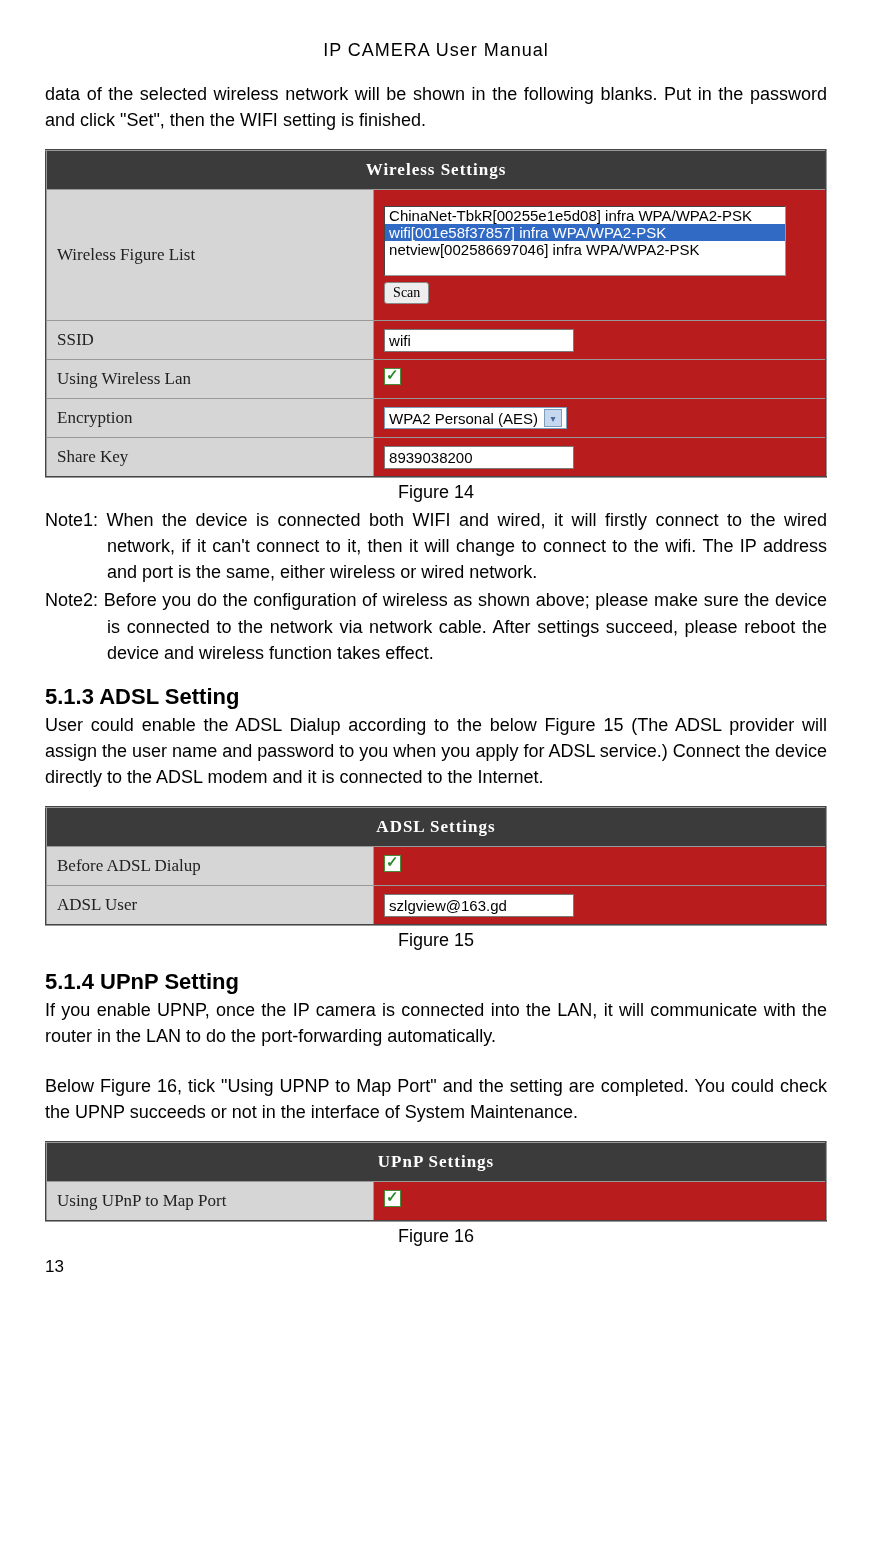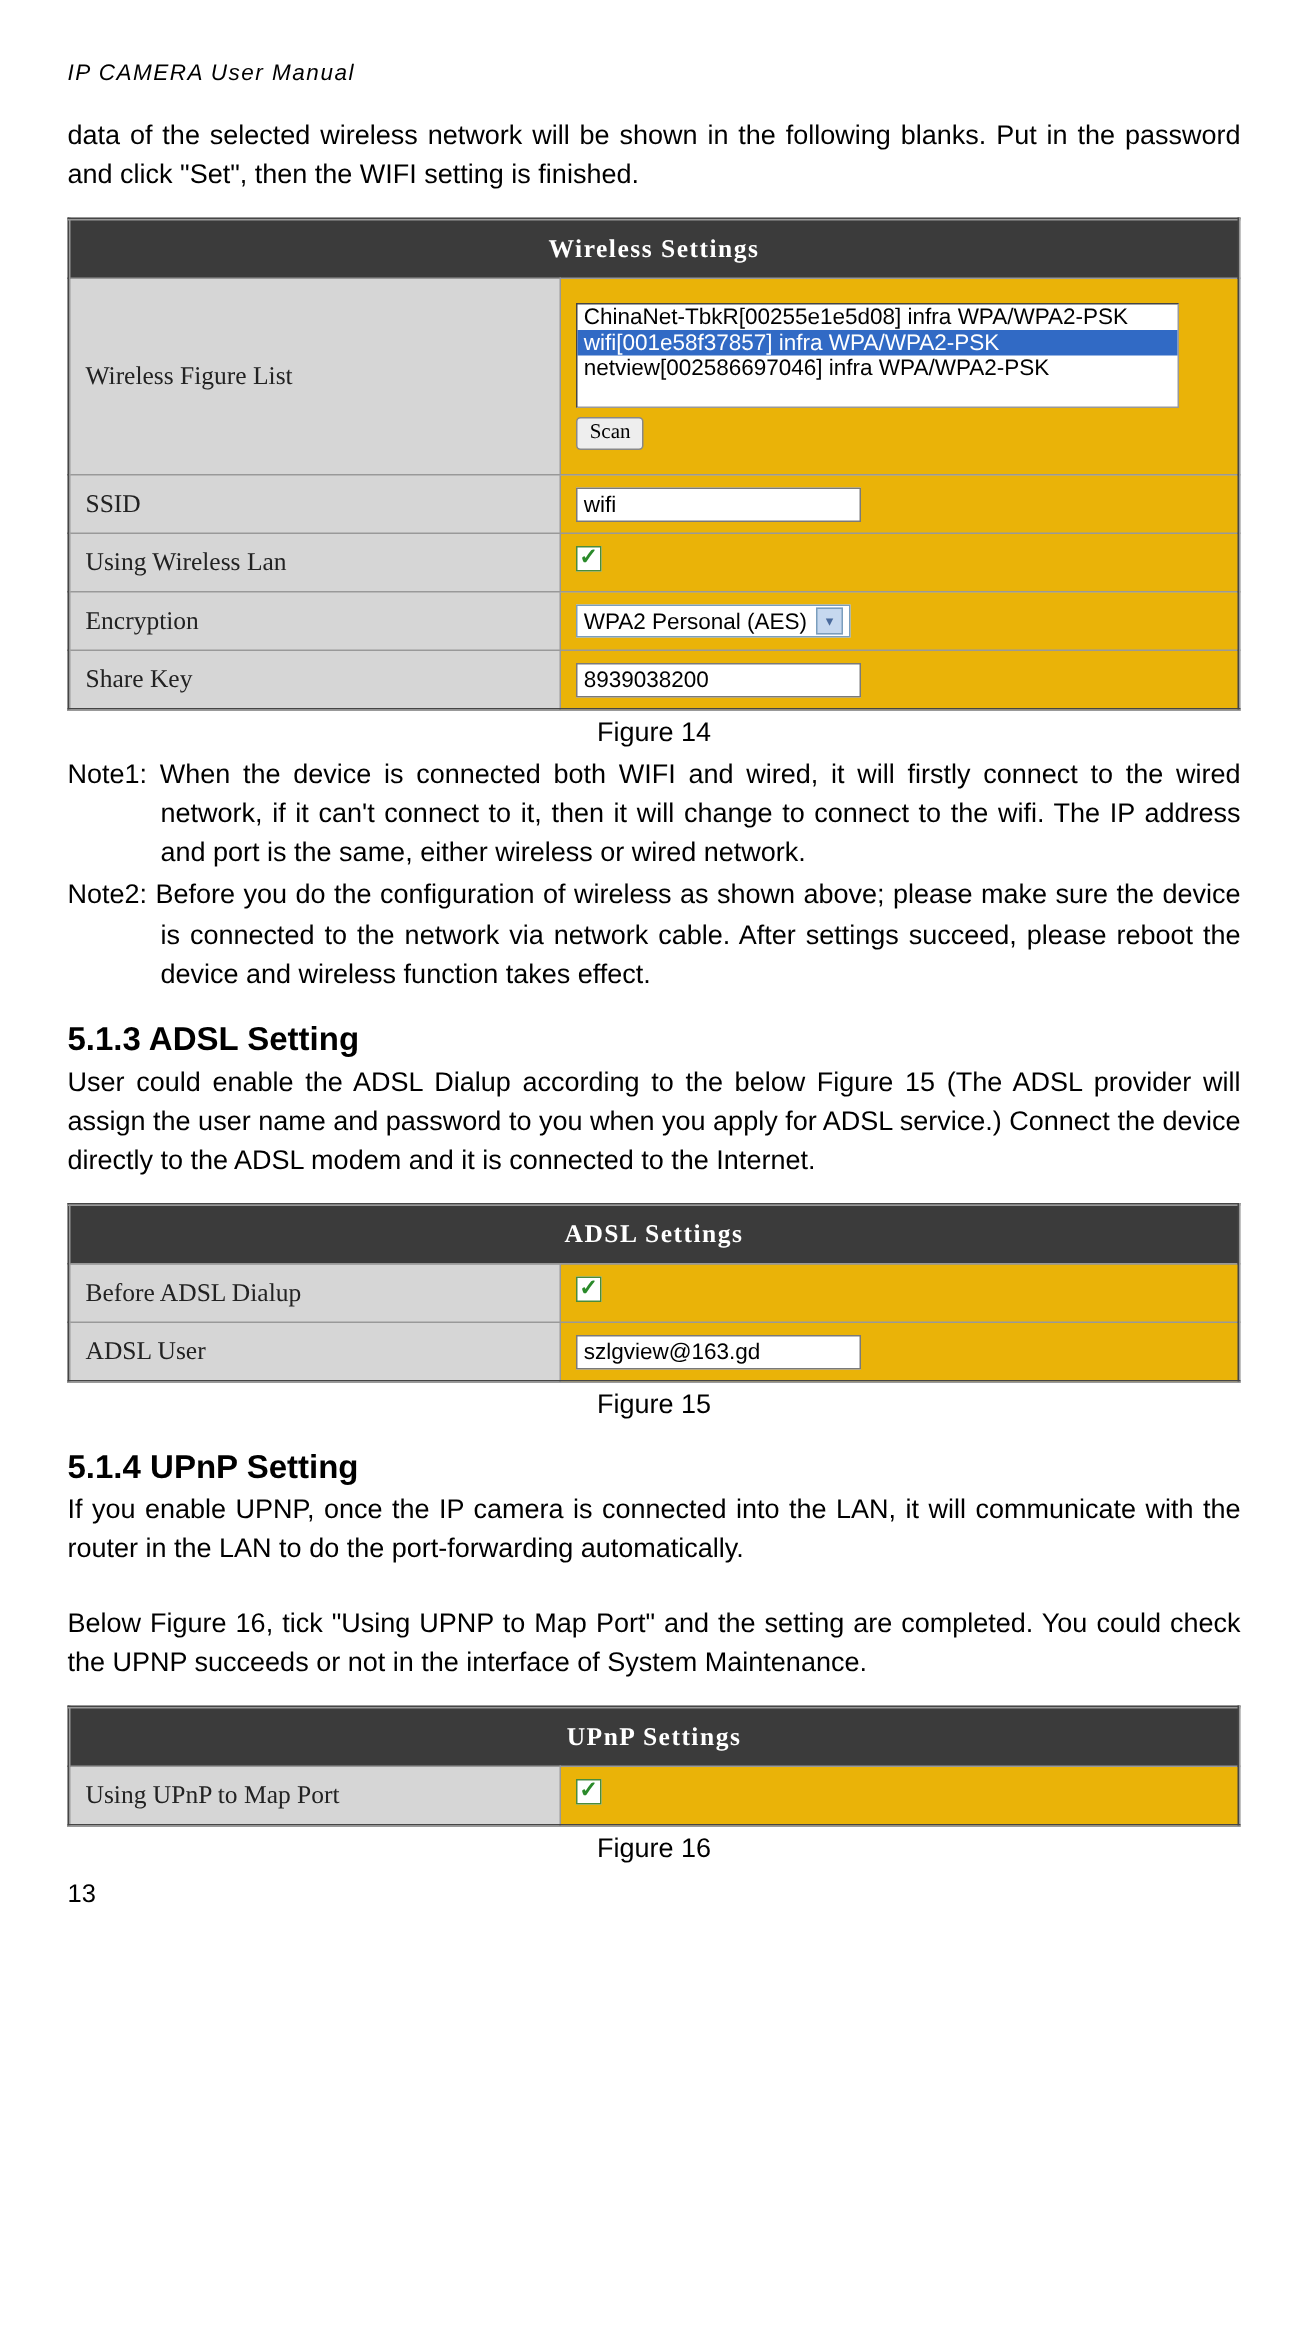--- a/index.html
+++ b/index.html
@@ -5,25 +5,24 @@
   body {
     font-family: Arial, sans-serif;
     background: #fff;
     margin: 0;
     padding: 40px 45px 30px 45px;
     color: #000;
     width: 872px;
     box-sizing: border-box;
   }
   .header-title {
-    text-align: left;
-    font-size: 15px;
+    text-align: center;
+    font-size: 18px;
     letter-spacing: 1px;
     margin-bottom: 20px;
-    font-style: italic;
   }
   .body-text {
     font-size: 18px;
     line-height: 1.45;
     text-align: justify;
     margin: 0 0 6px 0;
   }
   .note-text {
     font-size: 18px;
     line-height: 1.45;
@@ -68,21 +67,21 @@
     vertical-align: middle;
     height: 28px;
   }
   .settings-table td.label-cell {
     width: 42%;
     background: #d6d6d6;
     color: #222;
   }
   .settings-table td.value-cell {
     width: 58%;
-    background: #eab308;
+    background: #b91c1c;
   }
   .input-field {
     font-family: Arial, sans-serif;
     font-size: 15px;
     padding: 2px 4px;
     border: 1px solid #7a7a7a;
     background: #fff;
     width: 180px;
   }
   .checkbox {

